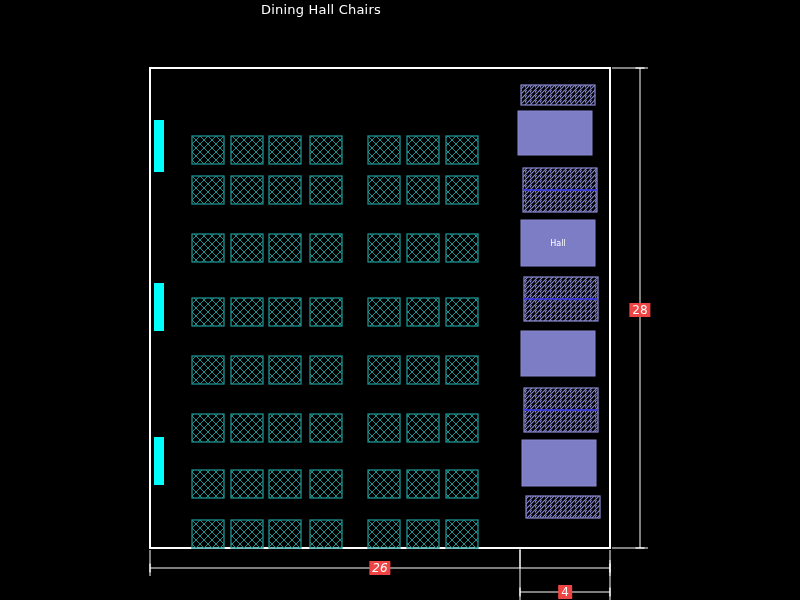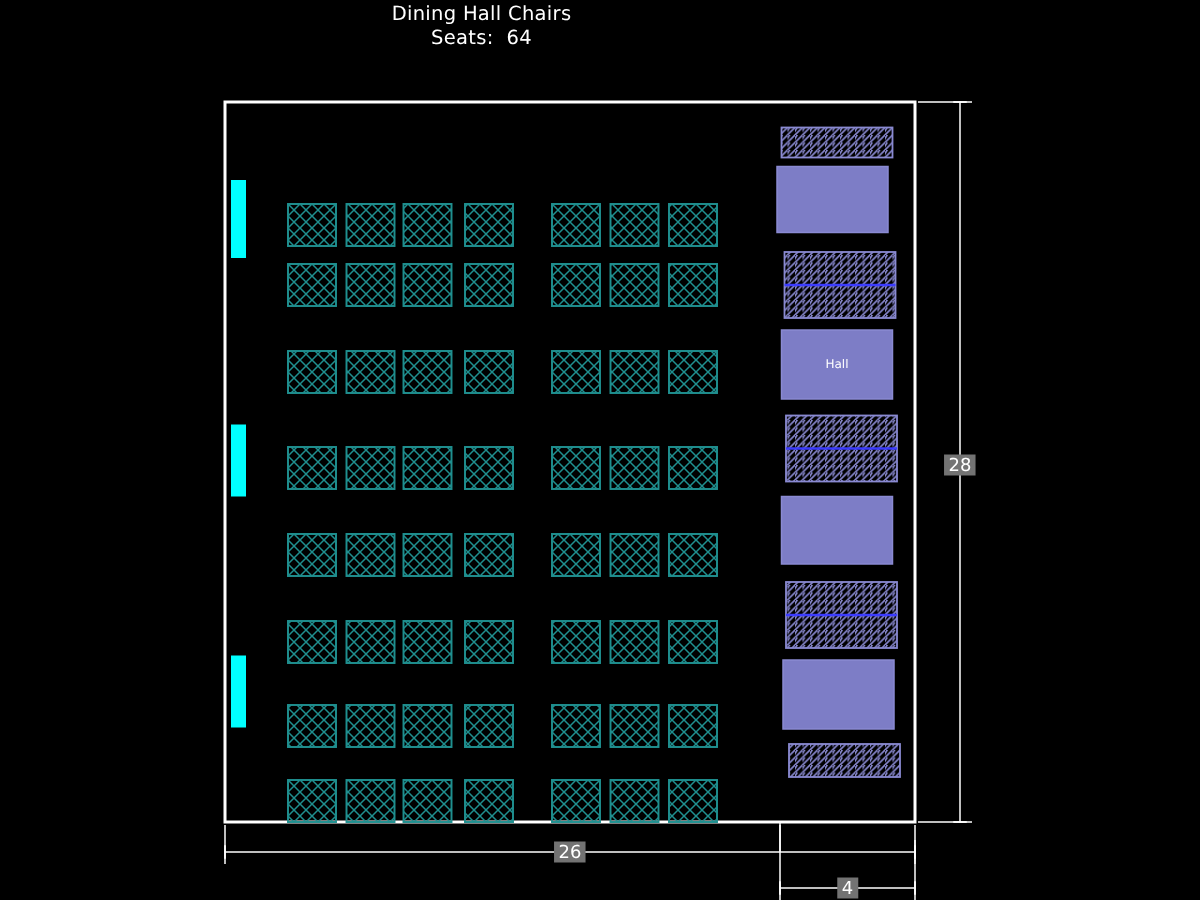--- a/index.html
+++ b/index.html
@@ -45,32 +45,31 @@
     font-size: 8px;
     color: #ffffff;
     white-space: nowrap;
     pointer-events: none;
   }
   .dim-text {
     position: absolute;
     font-size: 12px;
     color: #ffffff;
     white-space: nowrap;
-    background: #737373;
+    background: #ef4444;
     padding: 0 3px;
   }
 </style>
 </head>
 <body>
 
 <div id="stage">
 
   <div class="title-block">
     <div class="title-line">Dining Hall Chairs</div>
-    <div class="title-line">Seats:  64</div>
   </div>
 
   <svg id="plan-svg" width="800" height="600">
     <defs>
       <pattern id="chairHatch" width="8" height="8" patternUnits="userSpaceOnUse">
         <path d="M0,0 L8,8 M8,0 L0,8" stroke="#1f8f8f" stroke-width="1" fill="none"></path>
       </pattern>
       <pattern id="benchHatch" width="5" height="5" patternUnits="userSpaceOnUse">
         <path d="M-1,4 L2,-1 M0,5 L5,0 M4,6 L6,4" stroke="#8a8ad2" stroke-width="1.1" fill="none"></path>
       </pattern>
@@ -162,17 +161,17 @@
         <line x1="640" y1="68" x2="640" y2="548" stroke="#ffffff" stroke-width="1"></line>
         <line x1="635.5" y1="68" x2="644.5" y2="68" stroke="#ffffff" stroke-width="1.2"></line>
         <line x1="635.5" y1="548" x2="644.5" y2="548" stroke="#ffffff" stroke-width="1.2"></line>
         <line x1="612" y1="68" x2="648" y2="68" stroke="#ffffff" stroke-width="1"></line>
         <line x1="612" y1="548" x2="648" y2="548" stroke="#ffffff" stroke-width="1"></line>
       </g>
   </svg>
 
   <div id="overlay-root">
       <div class="booth-label" style="left: 558px; top: 243px; transform: translate(-50%, -50%);">Hall</div>
-      <div class="dim-text" style="left: 380px; top: 568px; transform: translate(-50%, -50%);">26</div>
+      <div class="dim-text" style="left: 380px; top: 568px; transform: translate(-50%, -50%); font-style: italic;">26</div>
       <div class="dim-text" style="left: 565px; top: 592px; transform: translate(-50%, -50%);">4</div>
       <div class="dim-text" style="left: 640px; top: 310px; transform: translate(-50%, -50%);">28</div>
     </div>
 </div>
 
 </body></html>

